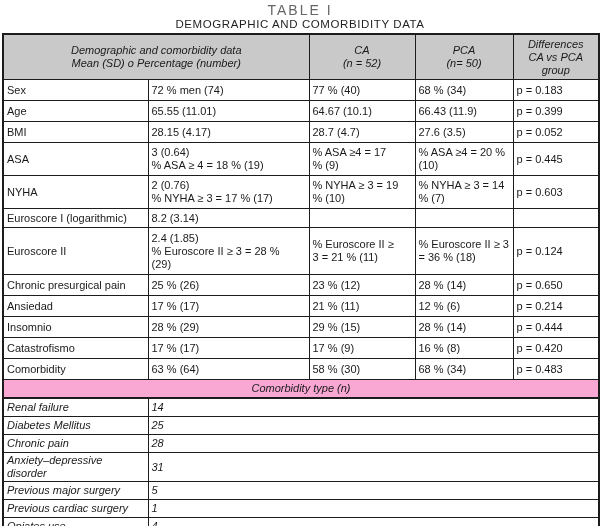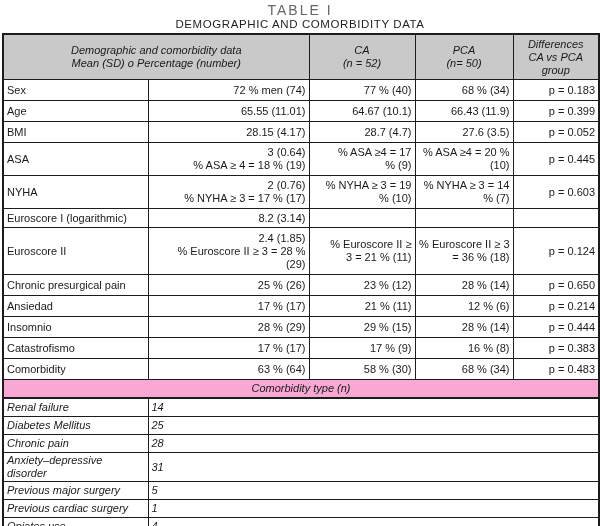--- a/index.html
+++ b/index.html
@@ -16,21 +16,21 @@
   }
   table.t {
     border-collapse:collapse; table-layout:fixed;
     width:596px; margin:0 2px; border:2px solid #1c1c1c;
   }
   table.t td {
     border:1px solid #1c1c1c; font-size:11px; vertical-align:middle;
     padding:1px 3px; line-height:13px; overflow:hidden;
   }
   td.l { text-align:left; padding-left:6px; }
-  td.c { text-align:right; white-space:pre-line; }
+  td.c { text-align:left; white-space:pre-line; }
   td.hdr {
     background:#c9c9c9; font-style:italic; text-align:center;
     white-space:pre-line; line-height:13px;
   }
   tr.hd td { height:42px; }
   tr.r1 td { height:18px;margin-top:9px; }
   tr.r2 td { height:30px; }
   tr.re1 td { height:16px; }
   tr.r3 td { height:44px; }
   tr.band td {
@@ -152,21 +152,21 @@
         <td class="c">28 % (29)</td>
         <td class="c">29 % (15)</td>
         <td class="c">28 % (14)</td>
         <td class="c">p = 0.444</td>
       </tr>
       <tr class="r1">
         <td class="l">Catastrofismo</td>
         <td class="c">17 % (17)</td>
         <td class="c">17 % (9)</td>
         <td class="c">16 % (8)</td>
-        <td class="c">p = 0.383</td>
+        <td class="c">p = 0.420</td>
       </tr>
       <tr class="r1">
         <td class="l">Comorbidity</td>
         <td class="c">63 % (64)</td>
         <td class="c">58 % (30)</td>
         <td class="c">68 % (34)</td>
         <td class="c">p = 0.483</td>
       </tr>
 
       <tr class="band">

